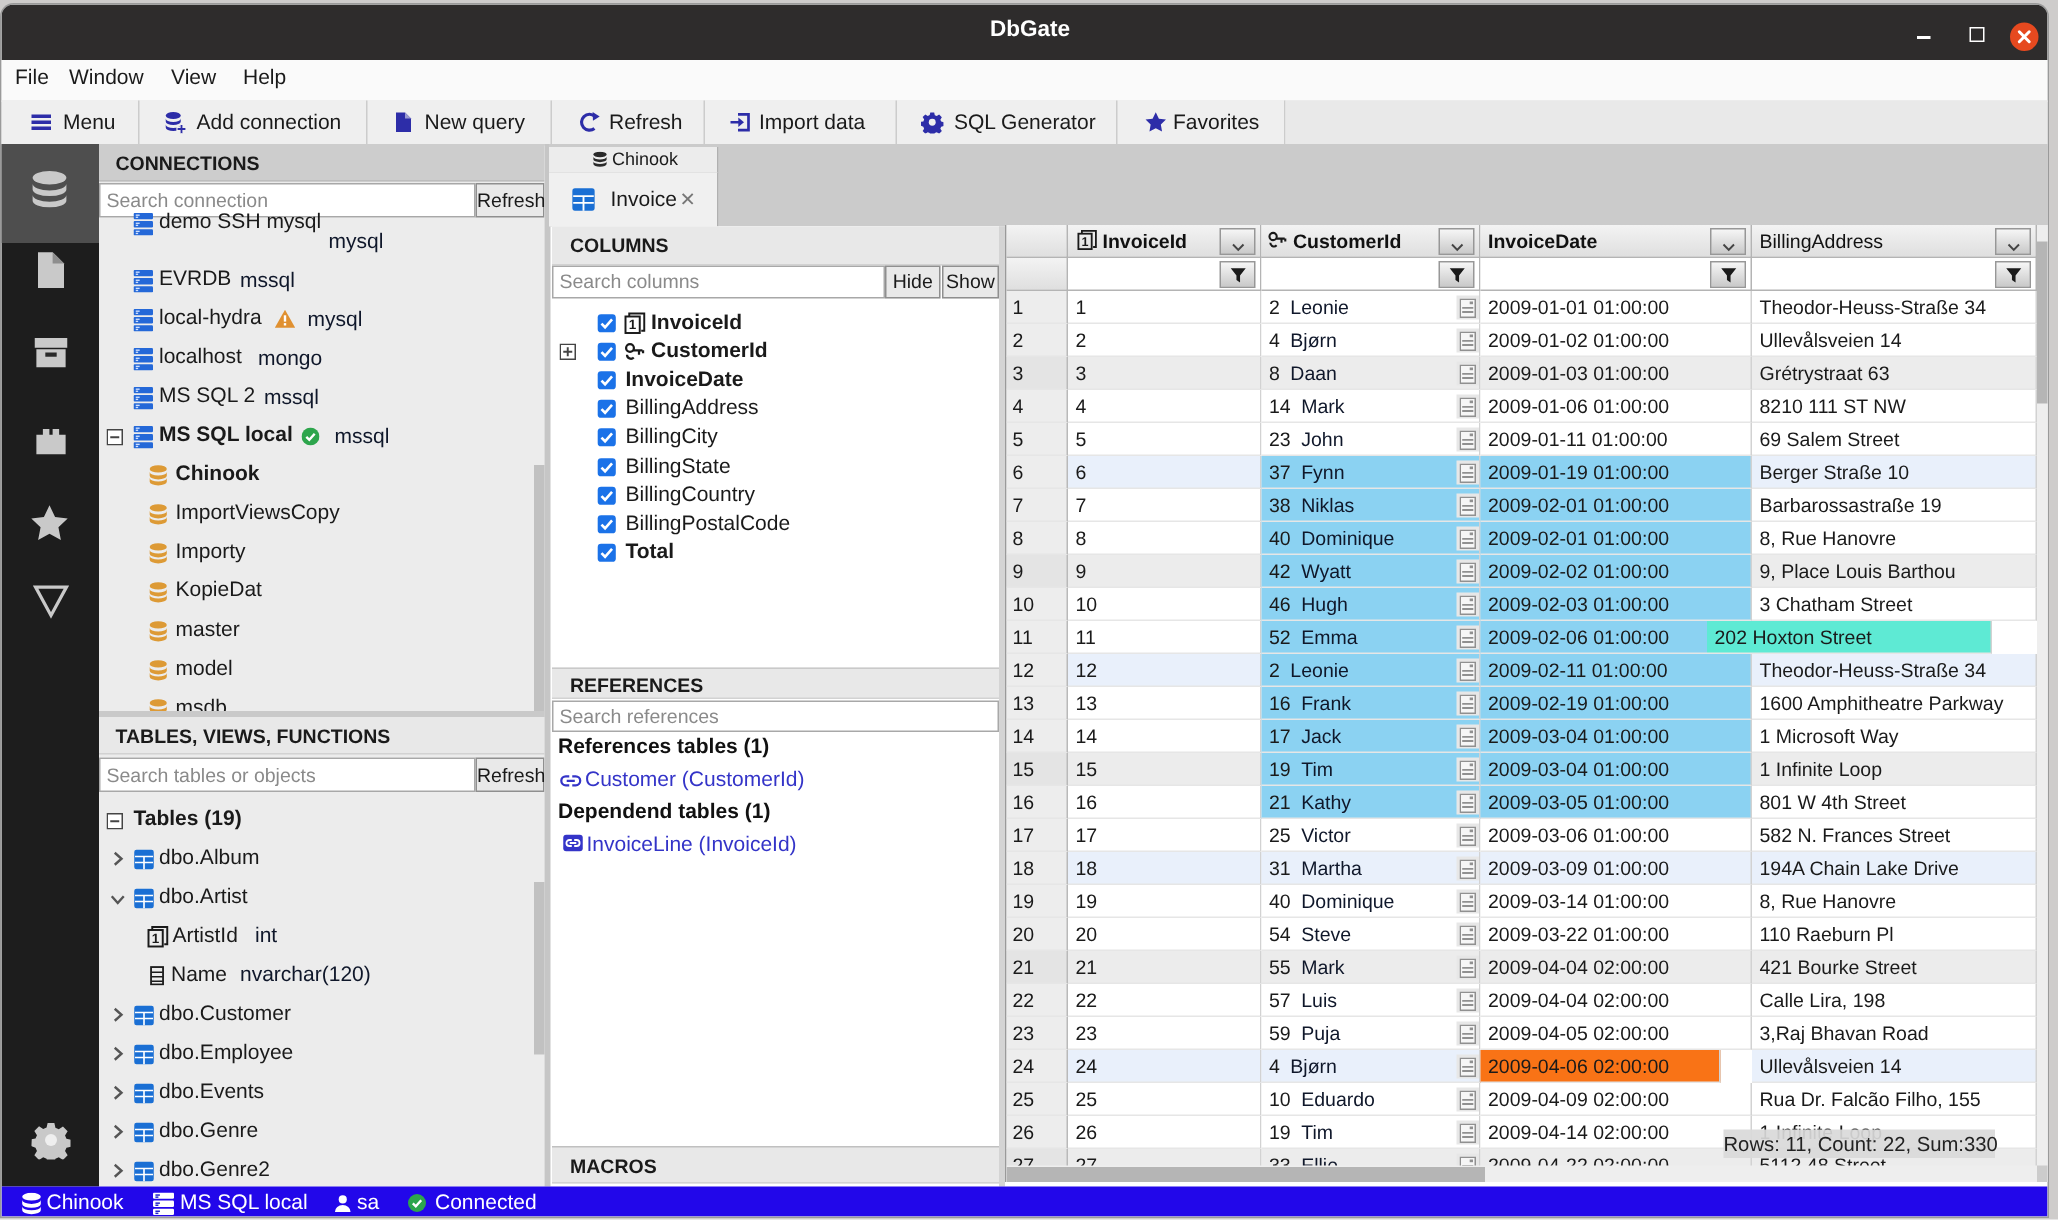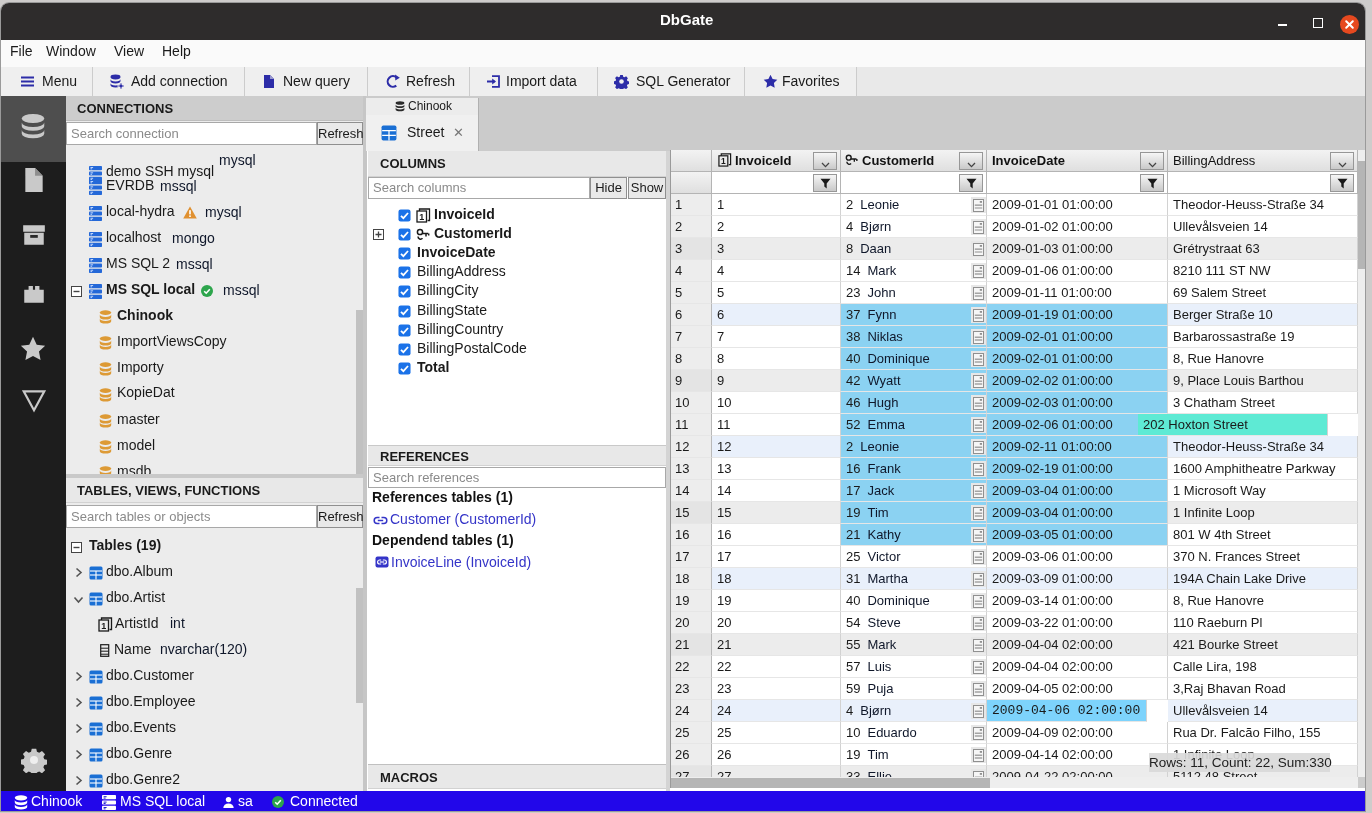--- a/index.html
+++ b/index.html
@@ -130,21 +130,21 @@
         </svg></div>
       <div class="abs" style="left:20px;top:651px;line-height:0;"><svg width="26" height="26" viewBox="0 0 15 15" style="">
           <path fill="#c9c9c9" d="M6.2 1h2.6l.4 1.8 1.3.55 1.6-1 1.8 1.8-1 1.6.55 1.3 1.8.4v2.6l-1.8.4-.55 1.3 1 1.6-1.8 1.8-1.6-1-1.3.55-.4 1.8H6.2l-.4-1.8-1.3-.55-1.6 1-1.8-1.8 1-1.6-.55-1.3L-.25 9.8 0 7.2l1.55-.25.55-1.3-1-1.6 1.8-1.8 1.6 1 1.3-.55z"></path>
           <circle cx="7.5" cy="7.5" r="2.3" fill="#efefef"></circle>
         </svg></div>
     </div>
     <div class="lpanel">
       <div class="phdr abs" style="left:0;top:0;width:297px;height:25px;line-height:25px;padding-left:11px;box-sizing:border-box;background:#cdcdcd;border-bottom:1px solid #bdbdbd;">CONNECTIONS</div>
       <div class="sinput abs" style="left:0px;top:26px;width:251px;height:23px;line-height:21px;">Search connection</div>
       <div class="btn abs" style="left:251px;top:26px;width:46px;height:23px;line-height:21px;">Refresh</div>
-      <div class="item" style="left:0;top:64px;width:298px;height:26px;">
+      <div class="item" style="left:0;top:40px;width:298px;height:26px;">
         <span class="abs" style="left:23px;top:6px;line-height:0;"><svg width="13" height="15" viewBox="0 0 13 15" style="">
             <rect x="0" y="0" width="13" height="4.2" rx="0.8" fill="#2468d8"></rect>
             <rect x="1.5" y="1" width="2.6" height="0.9" fill="#cfe0ff"></rect>
             <rect x="1.5" y="2.4" width="1.6" height="0.9" fill="#cfe0ff"></rect>
             <rect x="0" y="5.4" width="13" height="4.2" rx="0.8" fill="#2468d8"></rect>
             <rect x="1.5" y="6.4" width="2.6" height="0.9" fill="#cfe0ff"></rect>
             <rect x="1.5" y="7.800000000000001" width="1.6" height="0.9" fill="#cfe0ff"></rect>
             <rect x="0" y="10.8" width="13" height="4.2" rx="0.8" fill="#2468d8"></rect>
             <rect x="1.5" y="11.8" width="2.6" height="0.9" fill="#cfe0ff"></rect>
             <rect x="1.5" y="13.200000000000001" width="1.6" height="0.9" fill="#cfe0ff"></rect>
@@ -460,21 +460,21 @@
       </div>
       <div class="abs" style="left:0;top:19px;width:112px;height:36px;background:#f0f0f0;border-right:1px solid #b0b0b0;font-size:14px;color:#1a1a1a;">
         <span class="abs" style="left:15px;top:10px;line-height:0;"><svg width="16" height="16" viewBox="0 0 14 14" style="">
             <rect x="0.5" y="0.5" width="13" height="13" rx="1.5" fill="#1a6fd4"></rect>
             <g stroke="#fff" stroke-width="1.1">
               <line x1="1" y1="5" x2="13" y2="5"></line>
               <line x1="1" y1="9" x2="13" y2="9"></line>
               <line x1="7" y1="5" x2="7" y2="13.5"></line>
             </g>
           </svg></span>
-        <span class="abs" style="left:41px;top:9px;">Street</span>
+        <span class="abs" style="left:41px;top:9px;">Invoice</span>
         <span class="abs" style="left:87px;top:10px;color:#777;font-size:13px;">✕</span>
       </div>
     </div>
     <div class="midpanel">
       <div class="phdr abs" style="left:0;top:0;width:298px;height:26px;line-height:26px;padding-left:12px;box-sizing:border-box;">COLUMNS</div>
       <div class="sinput abs" style="left:0px;top:26px;width:222px;height:22px;line-height:20px;">Search columns</div>
       <div class="btn abs" style="left:222px;top:26px;width:37px;height:22px;line-height:20px;">Hide</div>
       <div class="btn abs" style="left:260px;top:26px;width:38px;height:22px;line-height:20px;">Show</div>
       <div class="abs" style="left:0;top:55.0px;width:298px;height:19px;font-size:14px;color:#1a1a1a;">
         <span class="abs" style="left:30px;top:3px;line-height:0;"><svg width="13" height="13" viewBox="0 0 14 14" style="">
@@ -796,21 +796,21 @@
       <div class="cell" style="left:497px;top:374px;width:190px;height:22px;background:#fff;">801 W 4th Street</div>
       <div class="cell" style="left:0px;top:396px;width:41px;height:22px;background:#ededed;border-right:1px solid #b9b9b9;padding-left:4px;">17</div>
       <div class="cell" style="left:41px;top:396px;width:129px;height:22px;background:#fff;">17</div>
       <div class="cell" style="left:170px;top:396px;width:146px;height:22px;background:#fff;">25<span class="gray" style="margin-left:7px;">Victor</span><span class="abs" style="right:0px;top:3px;line-height:0;"><span class="chip" style="background:#e7e7e7"><svg width="11" height="13" viewBox="0 0 11 13" style="">
               <rect x="0.5" y="0.5" width="10" height="12" fill="#f6f6f6" stroke="#909090"></rect>
               <rect x="6.8" y="2" width="2.2" height="1.8" fill="#909090"></rect>
               <line x1="1.8" y1="6.2" x2="9.2" y2="6.2" stroke="#909090" stroke-width="1.2"></line>
               <line x1="1.8" y1="9" x2="9.2" y2="9" stroke="#909090" stroke-width="1.2"></line>
             </svg></span></span></div>
       <div class="cell" style="left:316px;top:396px;width:181px;height:22px;background:#fff;">2009-03-06 01:00:00</div>
-      <div class="cell" style="left:497px;top:396px;width:190px;height:22px;background:#fff;">370 N. Frances Street</div>
+      <div class="cell" style="left:497px;top:396px;width:190px;height:22px;background:#fff;">582 N. Frances Street</div>
       <div class="cell" style="left:0px;top:418px;width:41px;height:22px;background:#ededed;border-right:1px solid #b9b9b9;padding-left:4px;">18</div>
       <div class="cell" style="left:41px;top:418px;width:129px;height:22px;background:#e9f0fb;">18</div>
       <div class="cell" style="left:170px;top:418px;width:146px;height:22px;background:#e9f0fb;">31<span class="gray" style="margin-left:7px;">Martha</span><span class="abs" style="right:0px;top:3px;line-height:0;"><span class="chip" style="background:#e7e7e7"><svg width="11" height="13" viewBox="0 0 11 13" style="">
               <rect x="0.5" y="0.5" width="10" height="12" fill="#f6f6f6" stroke="#909090"></rect>
               <rect x="6.8" y="2" width="2.2" height="1.8" fill="#909090"></rect>
               <line x1="1.8" y1="6.2" x2="9.2" y2="6.2" stroke="#909090" stroke-width="1.2"></line>
               <line x1="1.8" y1="9" x2="9.2" y2="9" stroke="#909090" stroke-width="1.2"></line>
             </svg></span></span></div>
       <div class="cell" style="left:316px;top:418px;width:181px;height:22px;background:#e9f0fb;">2009-03-09 01:00:00</div>
       <div class="cell" style="left:497px;top:418px;width:190px;height:22px;background:#e9f0fb;">194A Chain Lake Drive</div>
@@ -865,21 +865,21 @@
       <div class="cell" style="left:316px;top:528px;width:181px;height:22px;background:#fff;">2009-04-05 02:00:00</div>
       <div class="cell" style="left:497px;top:528px;width:190px;height:22px;background:#fff;">3,Raj Bhavan Road</div>
       <div class="cell" style="left:0px;top:550px;width:41px;height:22px;background:#ededed;border-right:1px solid #b9b9b9;padding-left:4px;">24</div>
       <div class="cell" style="left:41px;top:550px;width:129px;height:22px;background:#e9f0fb;">24</div>
       <div class="cell" style="left:170px;top:550px;width:146px;height:22px;background:#e9f0fb;">4<span class="gray" style="margin-left:7px;">Bjørn</span><span class="abs" style="right:0px;top:3px;line-height:0;"><span class="chip" style="background:#e7e7e7"><svg width="11" height="13" viewBox="0 0 11 13" style="">
               <rect x="0.5" y="0.5" width="10" height="12" fill="#f6f6f6" stroke="#909090"></rect>
               <rect x="6.8" y="2" width="2.2" height="1.8" fill="#909090"></rect>
               <line x1="1.8" y1="6.2" x2="9.2" y2="6.2" stroke="#909090" stroke-width="1.2"></line>
               <line x1="1.8" y1="9" x2="9.2" y2="9" stroke="#909090" stroke-width="1.2"></line>
             </svg></span></span></div>
-      <div class="cell" style="left:316px;top:550px;width:160px;height:22px;background:#7dd3fc;font-family:Liberation Mono, monospace;">2009-04-06 02:00:00</div>
+      <div class="cell" style="left:316px;top:550px;width:160px;height:22px;background:#f97316;">2009-04-06 02:00:00</div>
       <div class="cell" style="left:497px;top:550px;width:190px;height:22px;background:#e9f0fb;">Ullevålsveien 14</div>
       <div class="cell" style="left:0px;top:572px;width:41px;height:22px;background:#ededed;border-right:1px solid #b9b9b9;padding-left:4px;">25</div>
       <div class="cell" style="left:41px;top:572px;width:129px;height:22px;background:#fff;">25</div>
       <div class="cell" style="left:170px;top:572px;width:146px;height:22px;background:#fff;">10<span class="gray" style="margin-left:7px;">Eduardo</span><span class="abs" style="right:0px;top:3px;line-height:0;"><span class="chip" style="background:#e7e7e7"><svg width="11" height="13" viewBox="0 0 11 13" style="">
               <rect x="0.5" y="0.5" width="10" height="12" fill="#f6f6f6" stroke="#909090"></rect>
               <rect x="6.8" y="2" width="2.2" height="1.8" fill="#909090"></rect>
               <line x1="1.8" y1="6.2" x2="9.2" y2="6.2" stroke="#909090" stroke-width="1.2"></line>
               <line x1="1.8" y1="9" x2="9.2" y2="9" stroke="#909090" stroke-width="1.2"></line>
             </svg></span></span></div>
       <div class="cell" style="left:316px;top:572px;width:181px;height:22px;background:#fff;">2009-04-09 02:00:00</div>

